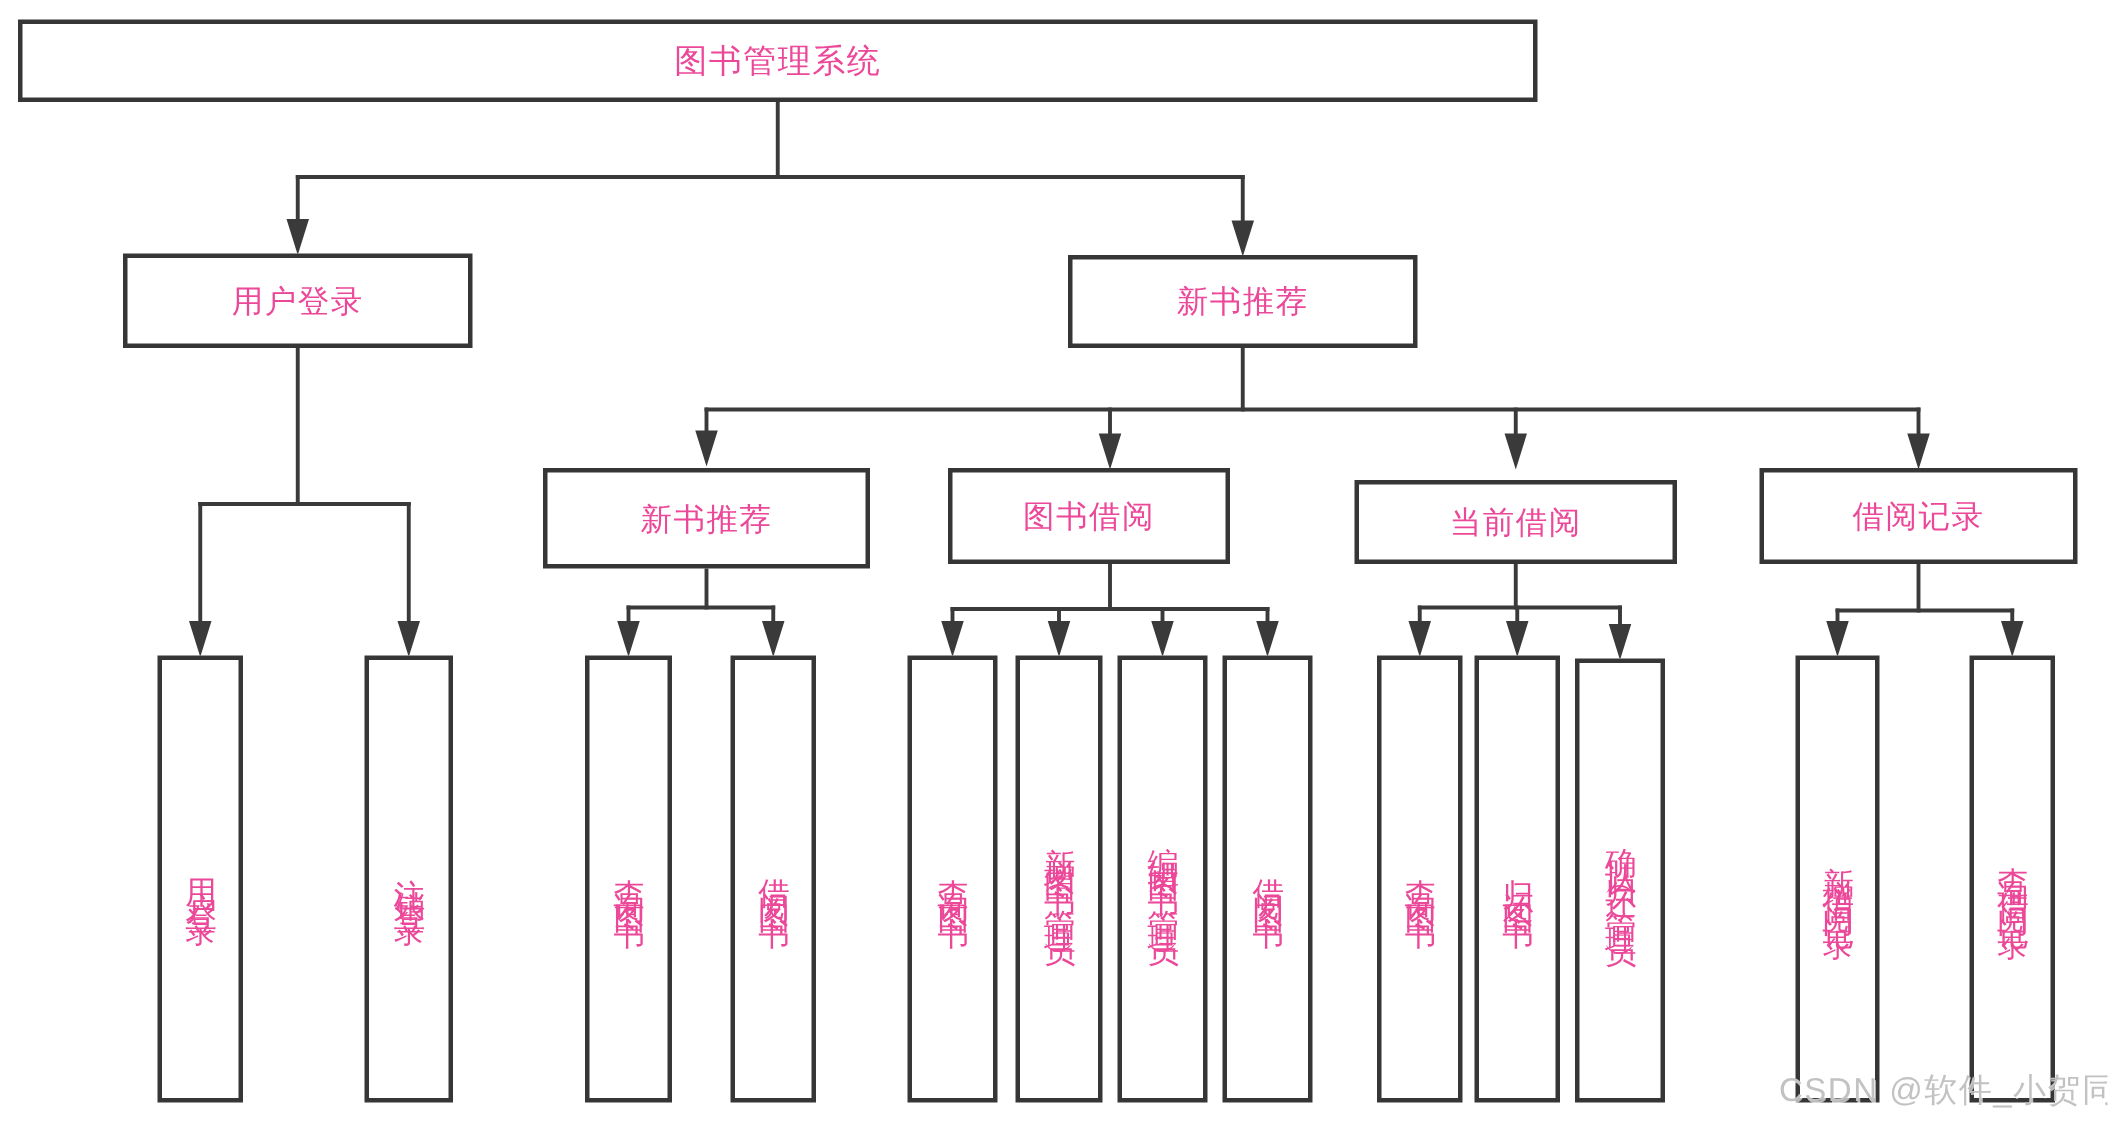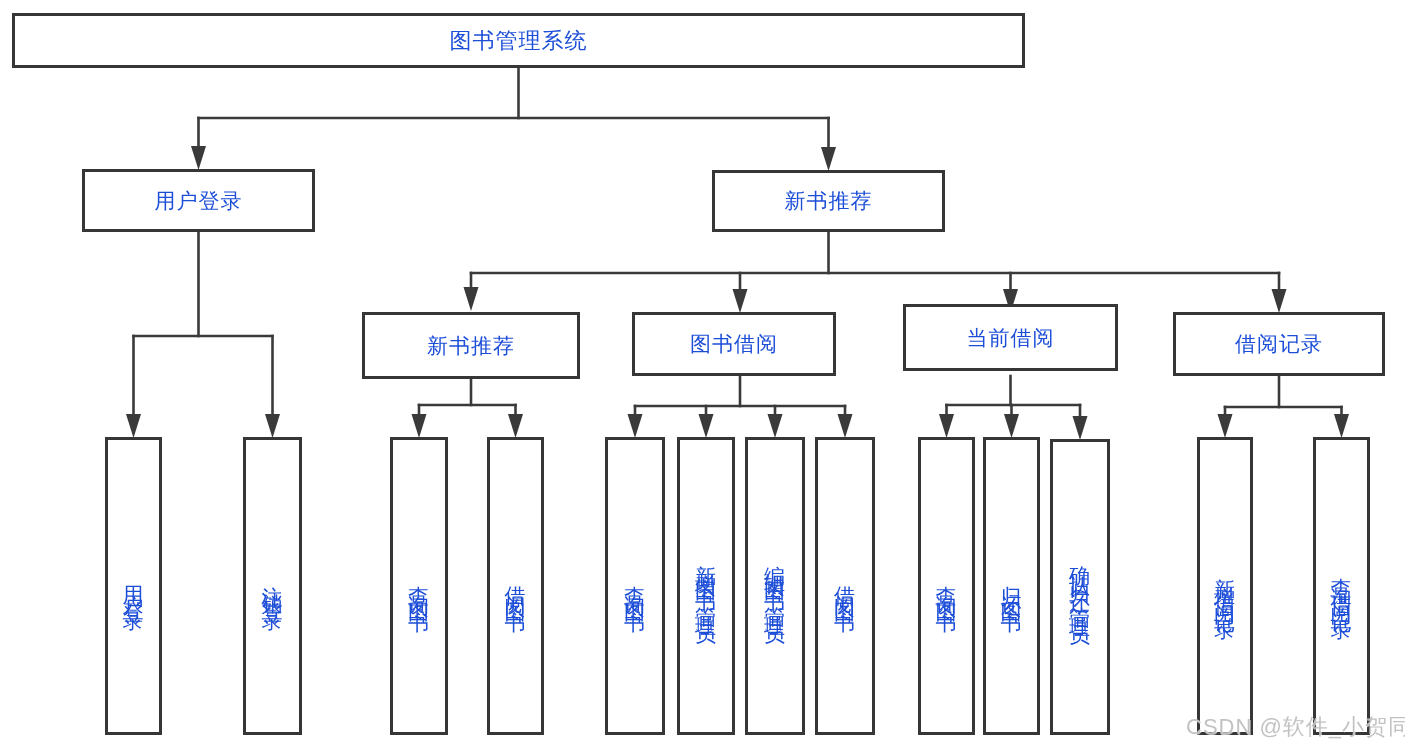--- a/index.html
+++ b/index.html
@@ -28,21 +28,21 @@
     display: block;
   }
   .node {
     position: absolute;
     box-sizing: border-box;
     border: 3px solid #363636;
     background: #ffffff;
     display: flex;
     align-items: center;
     justify-content: center;
-    color: #1d4ed8;
+    color: #ec4899;
     font-size: 21px;
     letter-spacing: 1px;
   }
   .node.root-box {
     font-size: 22px;
   }
   .node .label {
     white-space: nowrap;
   }
   .node.vertical .label {
@@ -134,24 +134,24 @@
       </div>
       <div class="node vertical" style="left: 105px; top: 437px; width: 57px; height: 298px;">
         <span class="label">用户登录</span>
       </div>
       <div class="node vertical" style="left: 243px; top: 437px; width: 59px; height: 298px;">
         <span class="label">注销登录</span>
       </div>
       <div class="node" style="left: 362px; top: 312px; width: 218px; height: 67px;">
         <span class="label">新书推荐</span>
       </div>
-      <div class="node" style="left: 632px; top: 312px; width: 204px; height: 64px; justify-content: center;">
+      <div class="node" style="left: 632px; top: 312px; width: 188px; height: 64px; justify-content: center;">
         <span class="label">图书借阅</span>
       </div>
-      <div class="node" style="left: 903px; top: 304px; width: 215px; height: 67px;">
+      <div class="node" style="left: 903px; top: 320px; width: 215px; height: 56px;">
         <span class="label">当前借阅</span>
       </div>
       <div class="node" style="left: 1173px; top: 312px; width: 212px; height: 64px;">
         <span class="label">借阅记录</span>
       </div>
       <div class="node vertical" style="left: 390px; top: 437px; width: 58px; height: 298px;">
         <span class="label">查询图书</span>
       </div>
       <div class="node vertical" style="left: 487px; top: 437px; width: 57px; height: 298px;">
         <span class="label">借阅图书</span>

